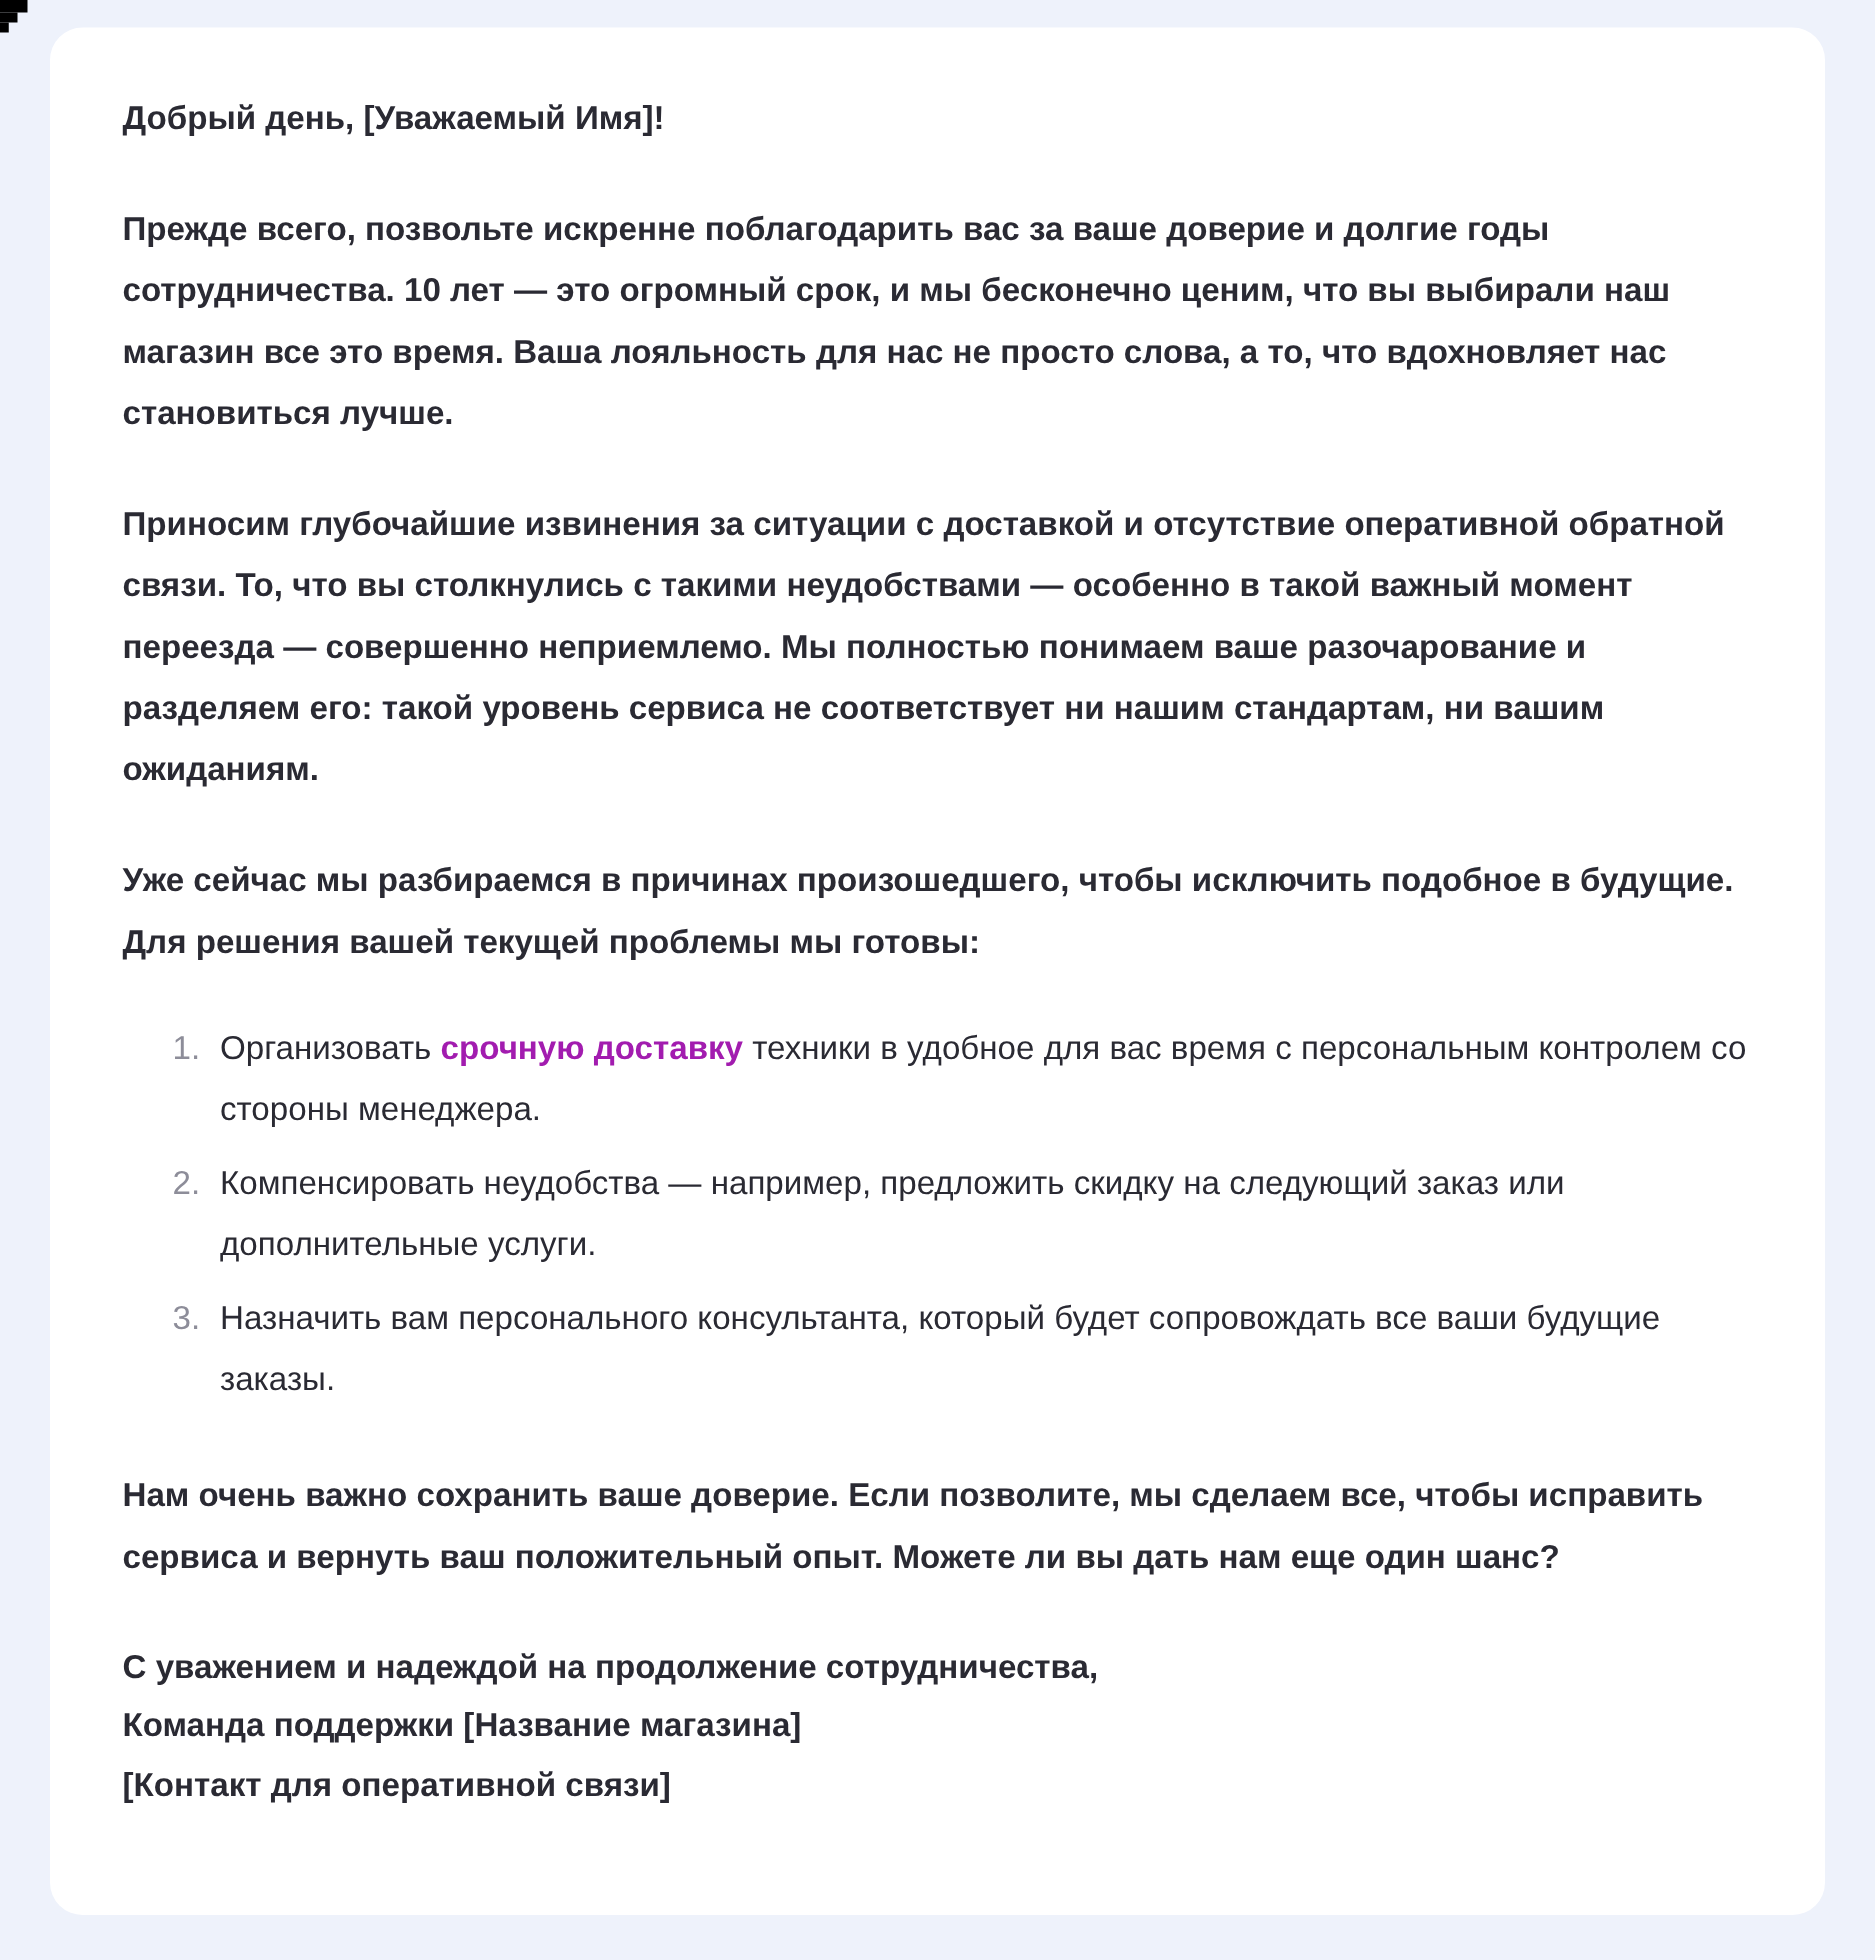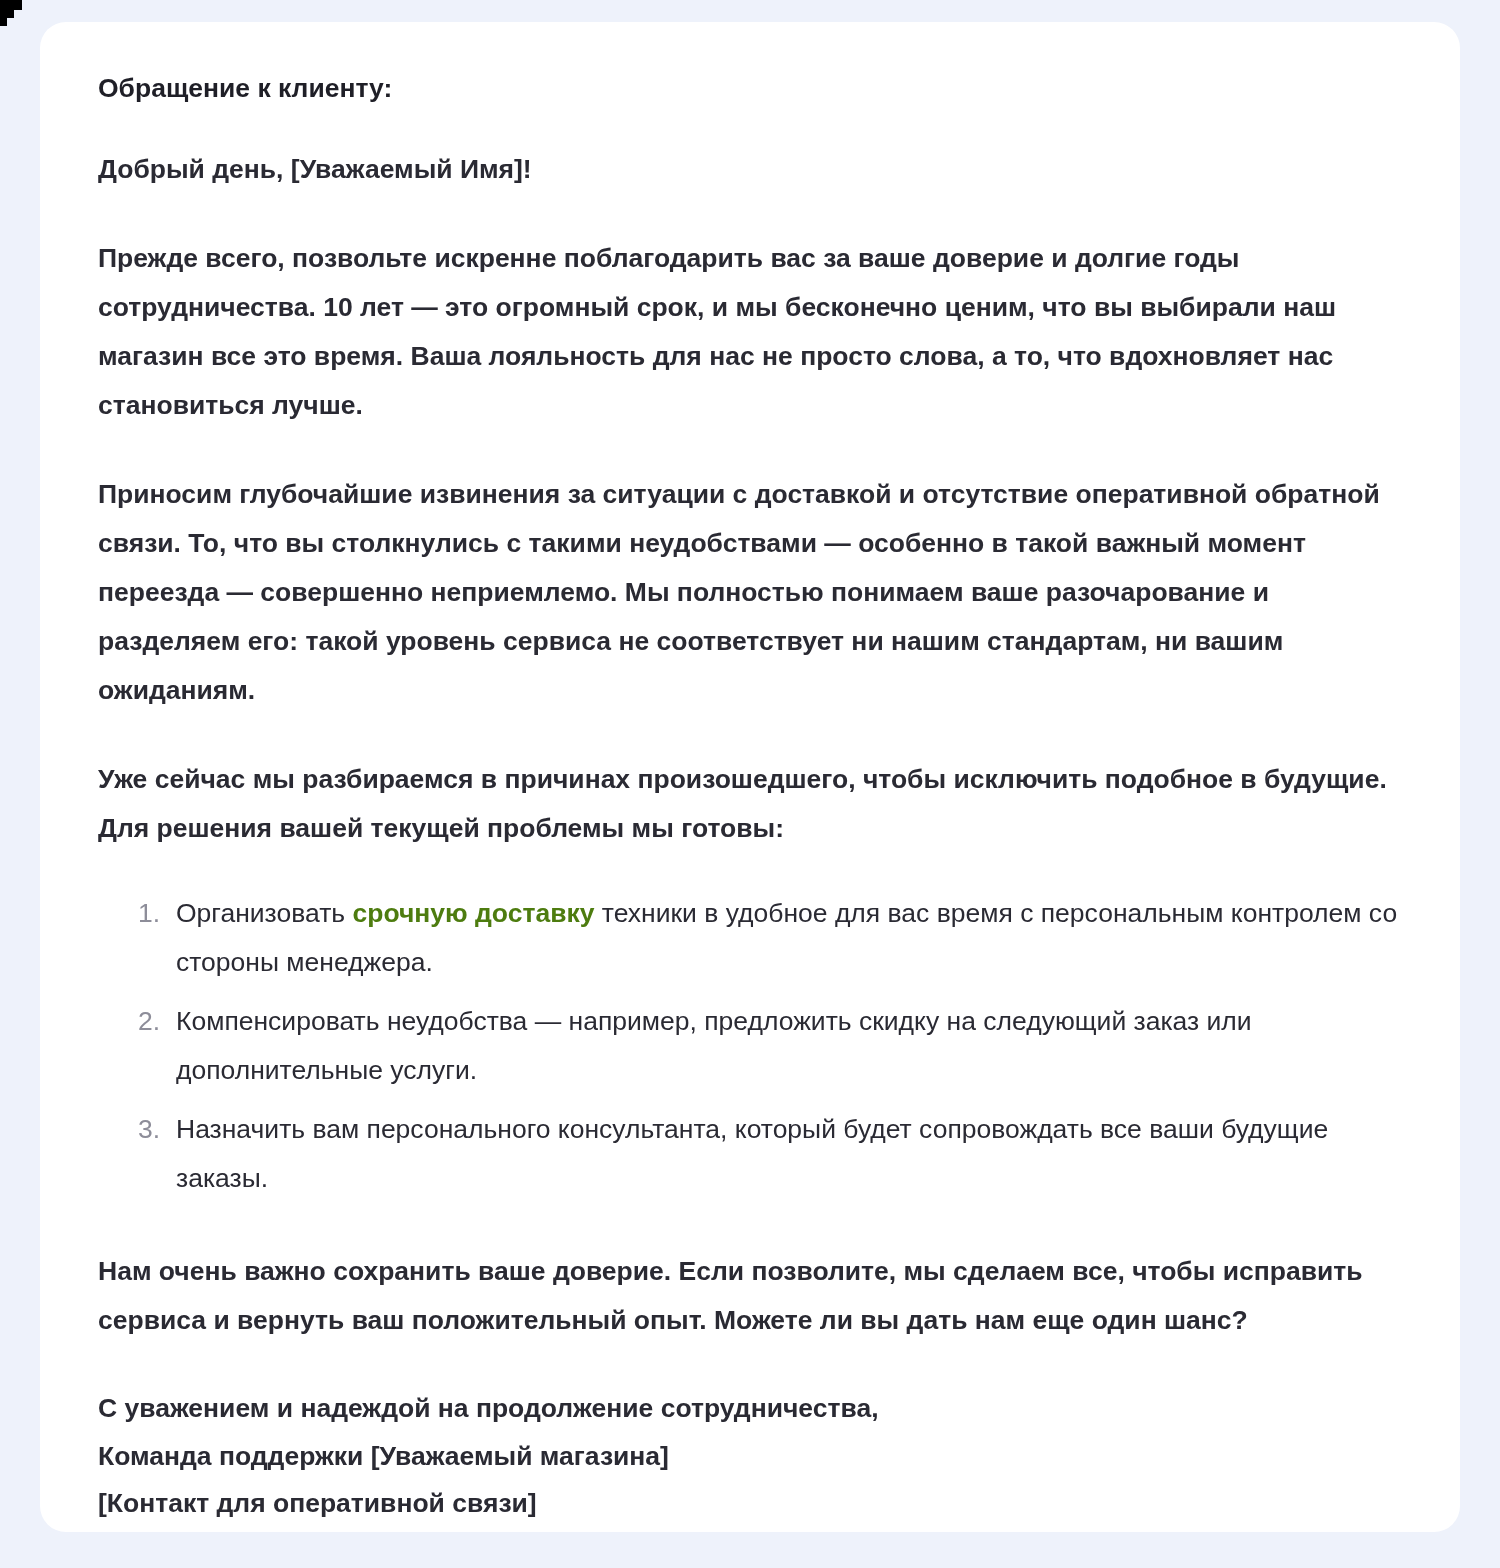--- a/index.html
+++ b/index.html
@@ -95,35 +95,34 @@
 
   .signature {
     margin: 0;
     line-height: 1.78;
     font-weight: bold;
   }
   .signature .sig-line {
     display: block;
   }
 
-  b, strong { font-weight: bold; color: #4d7c0f; }
+  b, strong { font-weight: bold; color: #a21caf; }
 </style>
 </head>
 <body>
 
 <div class="corner-artifact">
   <div class="blk b1"></div>
   <div class="blk b2"></div>
   <div class="blk b3"></div>
 </div>
 
 <div class="page">
   <article class="letter">
 
-    <p class="heading">Обращение к клиенту:</p>
 
     <p class="para">Добрый день, [Уважаемый Имя]!</p>
 
     <p class="para">Прежде всего, позвольте искренне поблагодарить вас за ваше доверие и долгие годы сотрудничества. 10 лет — это огромный срок, и мы бесконечно ценим, что вы выбирали наш магазин все это время. Ваша лояльность для нас не просто слова, а то, что вдохновляет нас становиться лучше.</p>
 
     <p class="para">Приносим глубочайшие извинения за ситуации с доставкой и отсутствие оперативной обратной связи. То, что вы столкнулись с такими неудобствами — особенно в такой важный момент переезда — совершенно неприемлемо. Мы полностью понимаем ваше разочарование и разделяем его: такой уровень сервиса не соответствует ни нашим стандартам, ни вашим ожиданиям.</p>
 
     <p class="para tight">Уже сейчас мы разбираемся в причинах произошедшего, чтобы исключить подобное в будущие. Для решения вашей текущей проблемы мы готовы:</p>
 
     <ol class="actions">
@@ -135,18 +134,18 @@
       </li>
       <li>
         <span>Назначить вам персонального консультанта, который будет сопровождать все ваши будущие заказы.</span><b></b><span></span>
       </li>
     </ol>
 
     <p class="para">Нам очень важно сохранить ваше доверие. Если позволите, мы сделаем все, чтобы исправить сервиса и вернуть ваш положительный опыт. Можете ли вы дать нам еще один шанс?</p>
 
     <div class="signature">
       <span class="sig-line">С уважением и надеждой на продолжение сотрудничества,</span>
-      <span class="sig-line">Команда поддержки [Уважаемый магазина]</span>
+      <span class="sig-line">Команда поддержки [Название магазина]</span>
       <span class="sig-line">[Контакт для оперативной связи]</span>
     </div>
 
   </article>
 </div>
 
 </body></html>

